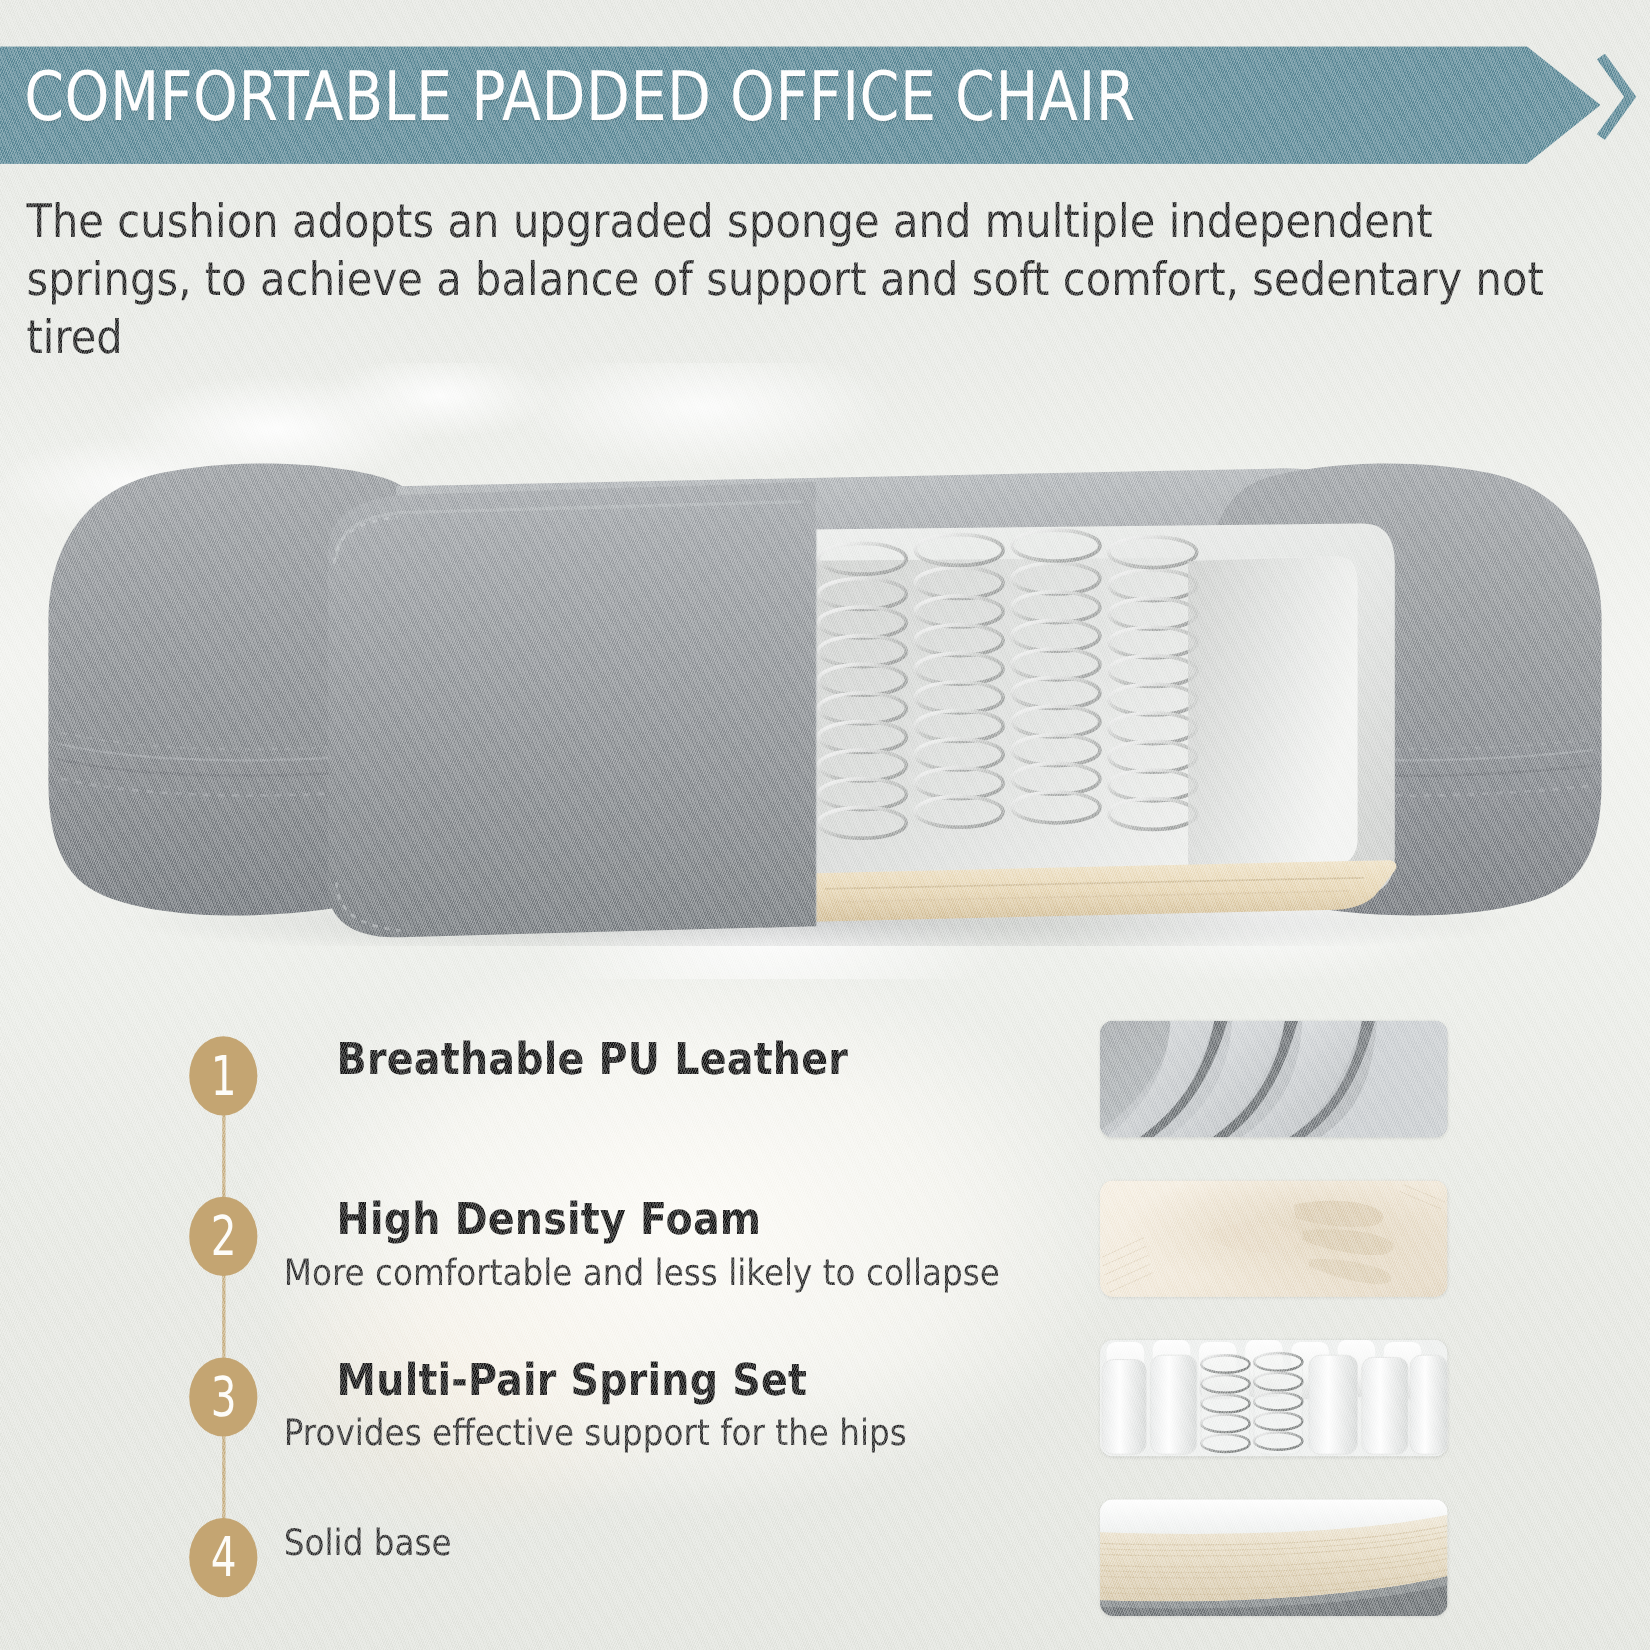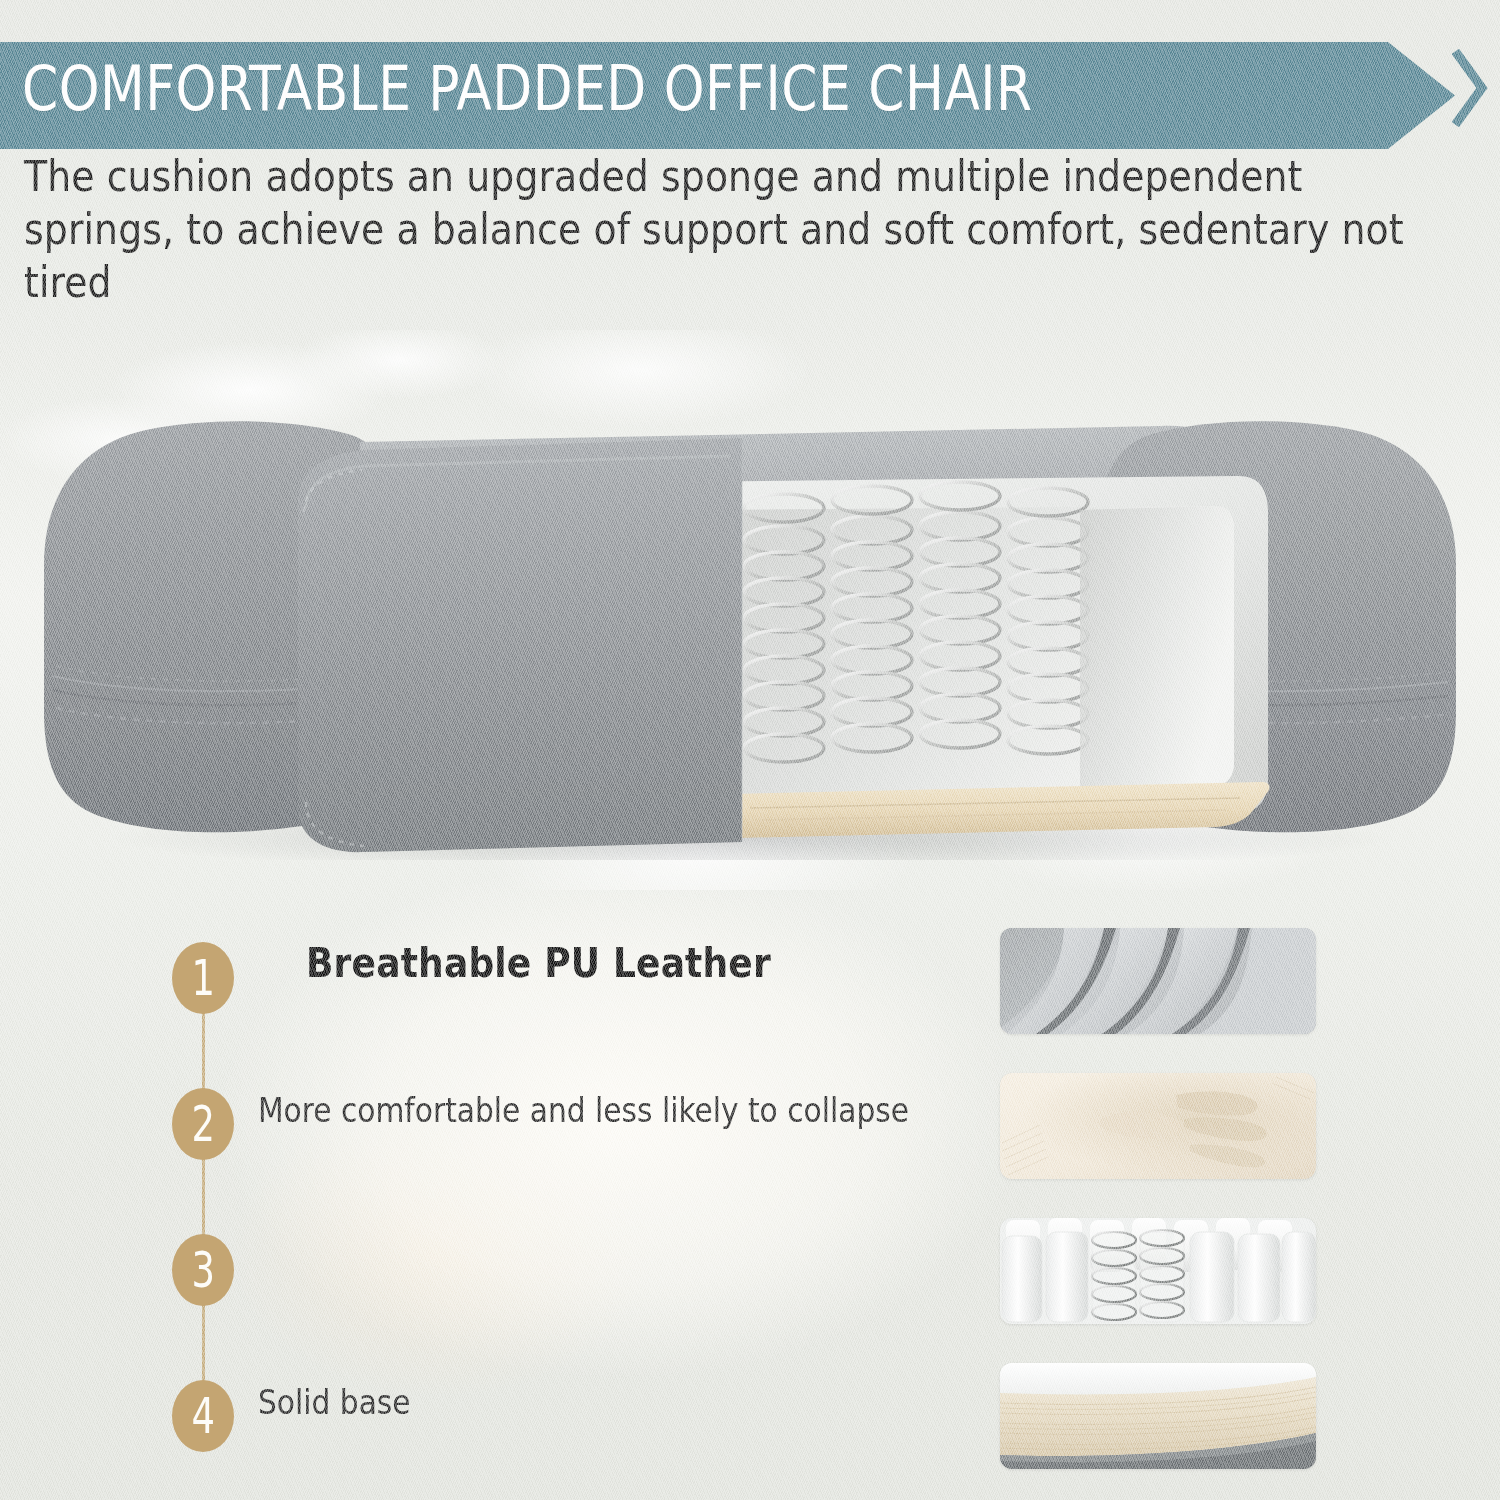--- a/index.html
+++ b/index.html
@@ -74,21 +74,21 @@
     top: 50%;
     transform: translateY(-50%);
     width: 40px;
     height: 78px;
   }
 
   
   .subtitle {
     position: absolute;
     left: 24px;
-    top: 150px;
+    top: 174px;
     width: 1405px;
     color: #1d1d1d;
     font-family: "Liberation Sans Narrow", "DejaVu Sans Condensed", "Liberation Sans", sans-serif;
     font-size: 42px;
     line-height: 53px;
     font-weight: 400;
     letter-spacing: 0.1px;
   }
 
   
@@ -393,27 +393,32 @@
       <div class="feature-text">
         <div class="feature-title">Breathable PU Leather</div>
       </div>
     </div>
 
     <div class="feature">
       <div class="badge">
         <span>2</span>
       </div>
       <div class="feature-text">
+        <div class="feature-title">High Density Foam</div>
         <div class="feature-sub">More comfortable and less likely to collapse</div>
       </div>
     </div>
 
     <div class="feature">
       <div class="badge">
         <span>3</span>
+      </div>
+      <div class="feature-text">
+        <div class="feature-title">Multi-Pair Spring Set</div>
+        <div class="feature-sub">Provides effective support for the hips</div>
       </div>
     </div>
 
     <div class="feature">
       <div class="badge">
         <span>4</span>
       </div>
       <div class="feature-text">
         <div class="feature-sub">Solid base</div>
       </div>

